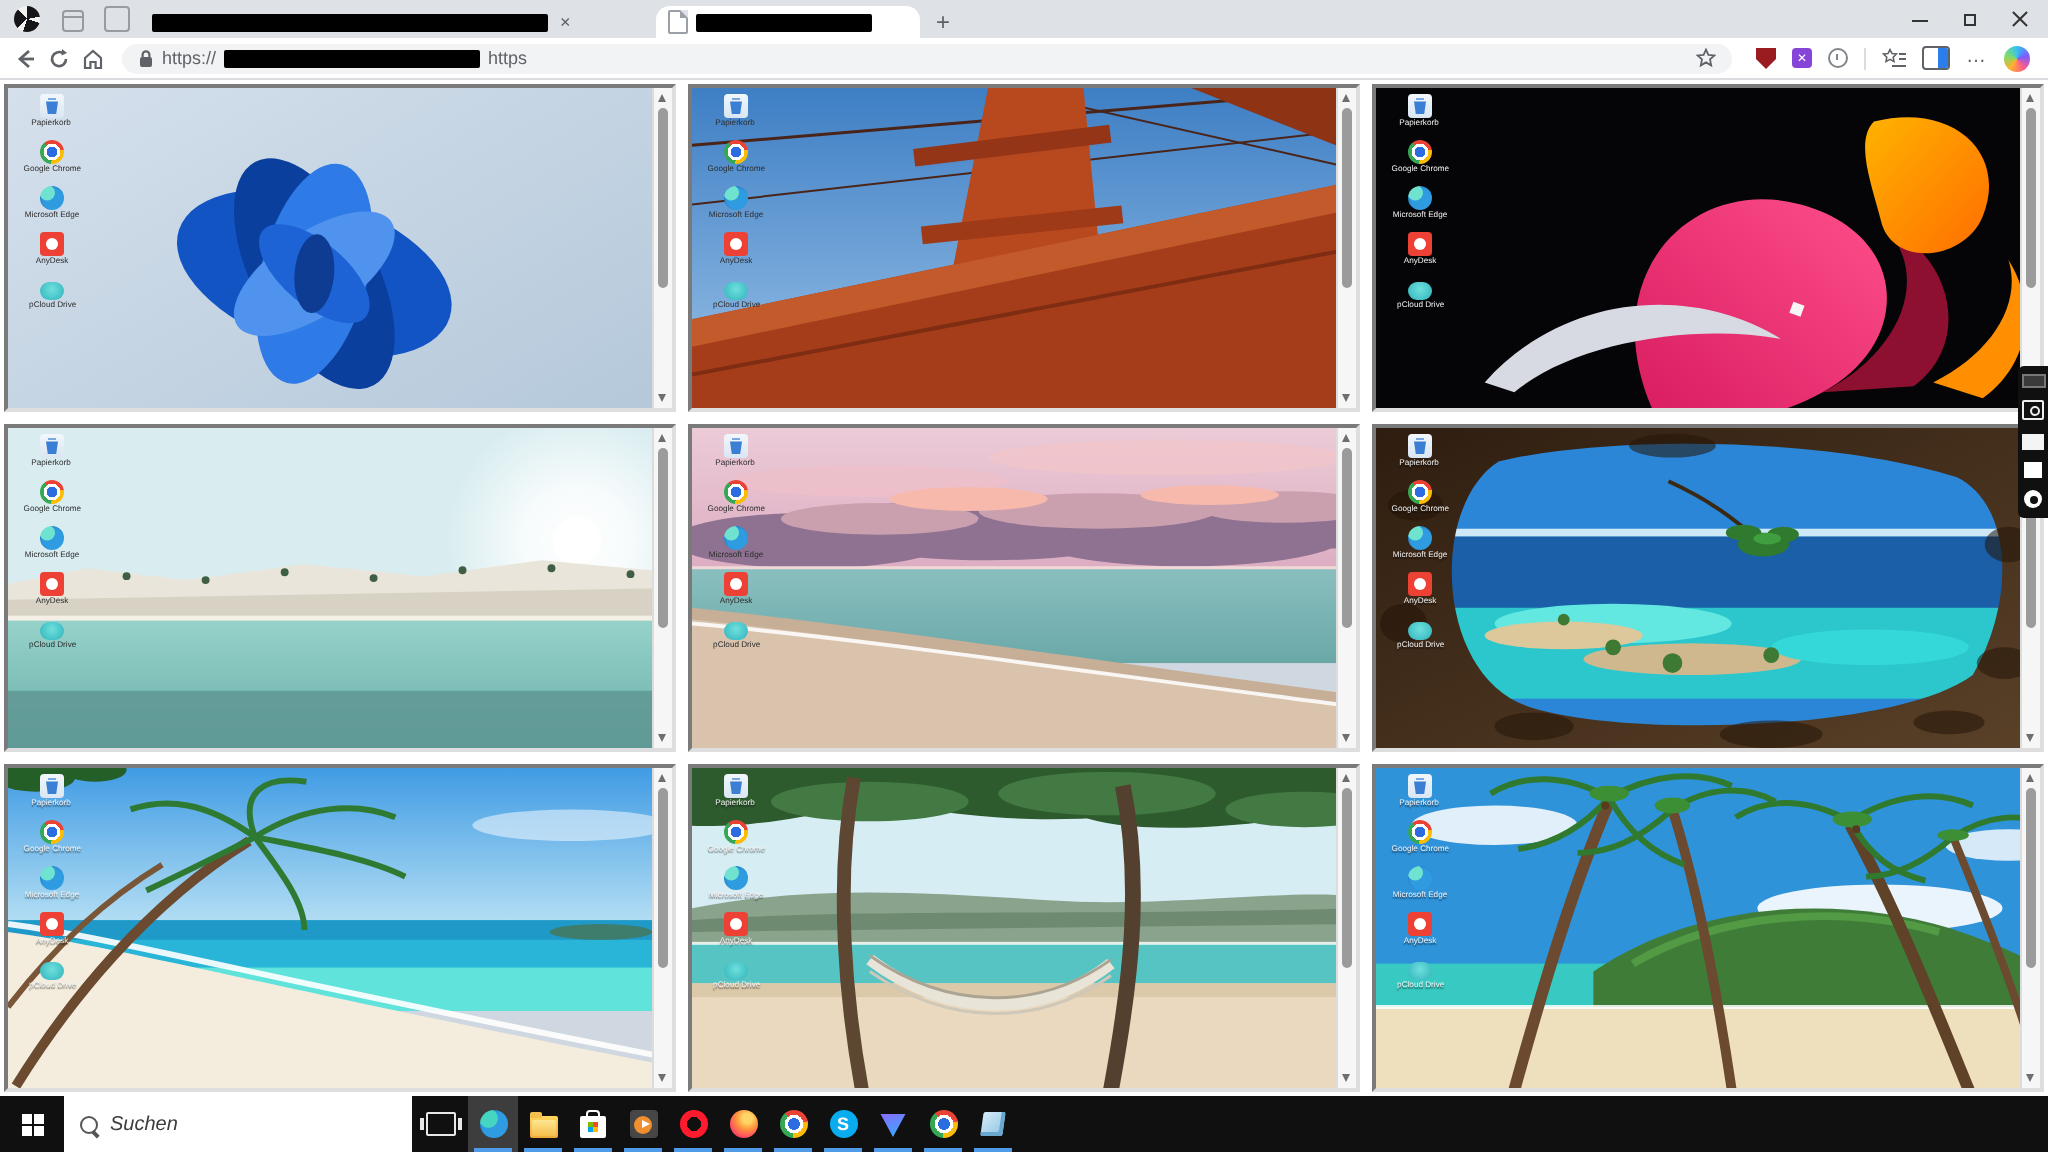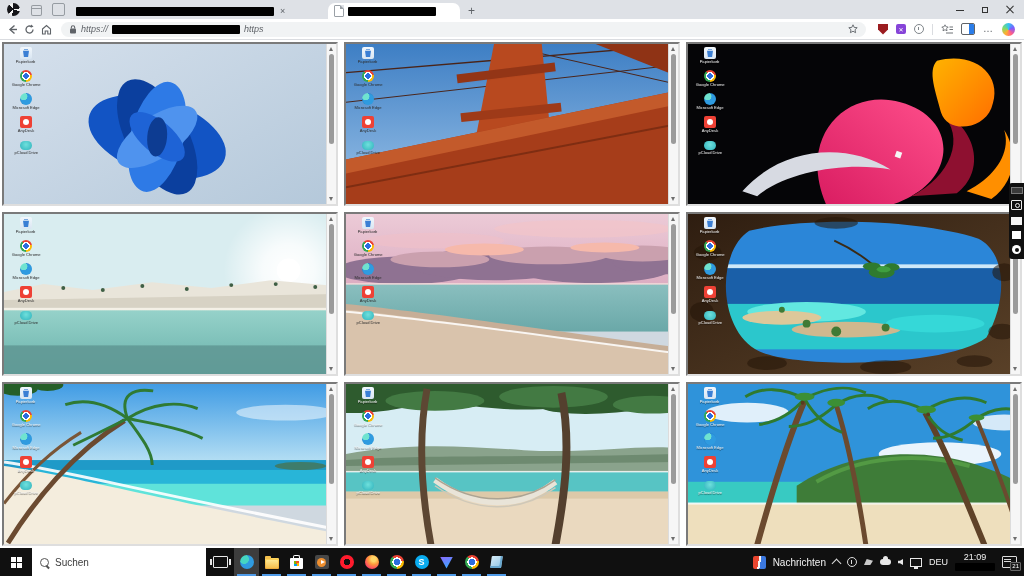--- a/index.html
+++ b/index.html
@@ -23,21 +23,21 @@
   .newtab{color:#5f6368;font-size:12px;margin:0 0 2px 8px;line-height:12px;}
   .win-controls{position:absolute;right:4px;top:0;height:19px;display:flex;align-items:center;gap:17px;padding-right:6px;}
   .wc{width:8px;height:8px;position:relative;}
   .wc.min::after{content:"";position:absolute;left:0;right:0;top:4px;height:1px;background:#333;}
   .wc.max::after{content:"";position:absolute;inset:1px;border:1px solid #333;}
   .wc.cls::before,.wc.cls::after{content:"";position:absolute;left:-1px;top:3.5px;width:10px;height:1px;background:#333;}
   .wc.cls::before{transform:rotate(45deg);} .wc.cls::after{transform:rotate(-45deg);}
 
   .toolbar{height:20px;background:#fff;border-bottom:1px solid #dadce0;display:flex;align-items:center;padding:0 5px;gap:3px;}
   .nav-ic{width:14px;height:14px;display:flex;align-items:center;justify-content:center;flex:none;}
-  .addressbar{flex:1;height:15px;background:#f1f3f4;border-radius:8px;display:flex;align-items:center;padding:0 8px;margin:0 5px;gap:4px;color:#202124;font-size:9px;font-style:italic;}
+  .addressbar{flex:1;height:15px;background:#f1f3f4;border-radius:8px;display:flex;align-items:center;padding:0 8px;margin:0 5px;gap:4px;color:#202124;font-size:9px;}
   .addr-text{color:#5f6368;}
   .redact.addr{width:128px;height:9px;}
   .addr-spacer{flex:1;}
   .ext-row{display:flex;align-items:center;gap:8px;padding:0 4px;}
   .ext-shield{width:10px;height:11px;background:#9b1c20;clip-path:polygon(0 0,100% 0,100% 55%,50% 100%,0 55%);}
   .ext-purple{width:10px;height:10px;border-radius:2px;background:#8644d8;color:#fff;font-size:6px;display:flex;align-items:center;justify-content:center;}
   .ext-purple::after{content:"✕";}
   .ext-clock{width:10px;height:10px;border-radius:50%;border:1.5px solid #80868b;position:relative;box-sizing:border-box;}
   .ext-clock::after{content:"";position:absolute;left:3px;top:1.5px;width:1px;height:3px;background:#80868b;}
   .tool-sep{width:1px;height:11px;background:#dadce0;}
@@ -85,21 +85,21 @@
   .st-ic.sq{background:#fff;height:8px;}
   .st-ic.gear{border-radius:50%;background:#fff;height:9px;width:9px;}
   .st-ic.gear::after{content:"";position:absolute;inset:2.5px;border-radius:50%;background:#101010;}
   .st-ic.capture{height:5px;width:10px;background:#3a3a3a;border:1px solid #777;}
 
   
   .taskbar{position:absolute;left:0;right:0;bottom:0;height:28px;background:#101010;display:flex;align-items:stretch;z-index:60;}
   .start{width:32px;display:flex;align-items:center;justify-content:center;}
   .winflag{display:grid;grid-template-columns:5px 5px;grid-template-rows:5px 5px;gap:1px;}
   .winflag i{background:#fff;display:block;}
-  .searchbox{width:158px;background:#fff;display:flex;align-items:center;gap:6px;padding:0 8px;color:#3c3c3c;font-size:10px;}
+  .searchbox{width:158px;background:#fff;display:flex;align-items:center;gap:6px;padding:0 8px;color:#3c3c3c;font-size:10px;font-style:italic;}
   .mag{width:7px;height:7px;border:1.5px solid #555;border-radius:50%;position:relative;flex:none;}
   .mag::after{content:"";position:absolute;left:6px;top:6px;width:4px;height:1.5px;background:#555;transform:rotate(45deg);transform-origin:0 0;}
   .taskview{width:28px;display:flex;align-items:center;justify-content:center;}
   .tv{width:13px;height:10px;border:1px solid #e8e8e8;border-radius:1px;position:relative;}
   .tv::before{content:"";position:absolute;left:-4px;top:2px;width:2px;height:6px;background:#e8e8e8;}
   .tv::after{content:"";position:absolute;right:-4px;top:2px;width:2px;height:6px;background:#e8e8e8;}
   .apps{display:flex;align-items:stretch;}
   .app{width:25px;position:relative;display:flex;align-items:center;justify-content:center;}
   .app.active{background:#3d3d3d;}
   .app .ul{position:absolute;bottom:0;left:3px;right:3px;height:2px;background:#4f9be8;}
@@ -820,32 +820,13 @@
       <div class="app">
         <div class="ai chromium"></div>
         <div class="ul"></div>
       </div>
       <div class="app">
         <div class="ai blue-3d-app"></div>
         <div class="ul"></div>
       </div>
     </div>
 
-  <div class="tray">
-    <div class="news"></div>
-    <span class="news-label">Nachrichten</span>
-    <div class="chev"></div>
-    <div class="tray-ic ti-status"></div>
-    <div class="tray-ic ti-pen"></div>
-    <div class="tray-ic ti-cloud"></div>
-    <div class="tray-ic ti-vol"></div>
-    <div class="tray-ic ti-net"></div>
-    <span class="lang">DEU</span>
-    <div class="clockbox">
-      <span class="time">21:09</span>
-      <div class="redact date"></div>
-    </div>
-    <div class="notebox">
-      <div class="ti-note"></div>
-      <span class="badge">21</span>
-    </div>
-  </div>
 </div>
 
 </body></html>

